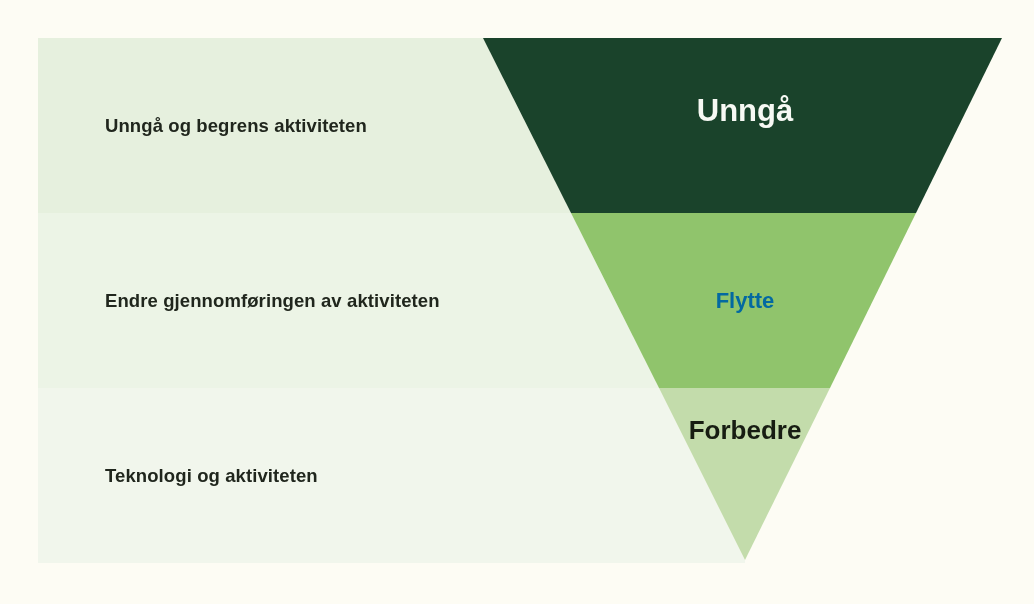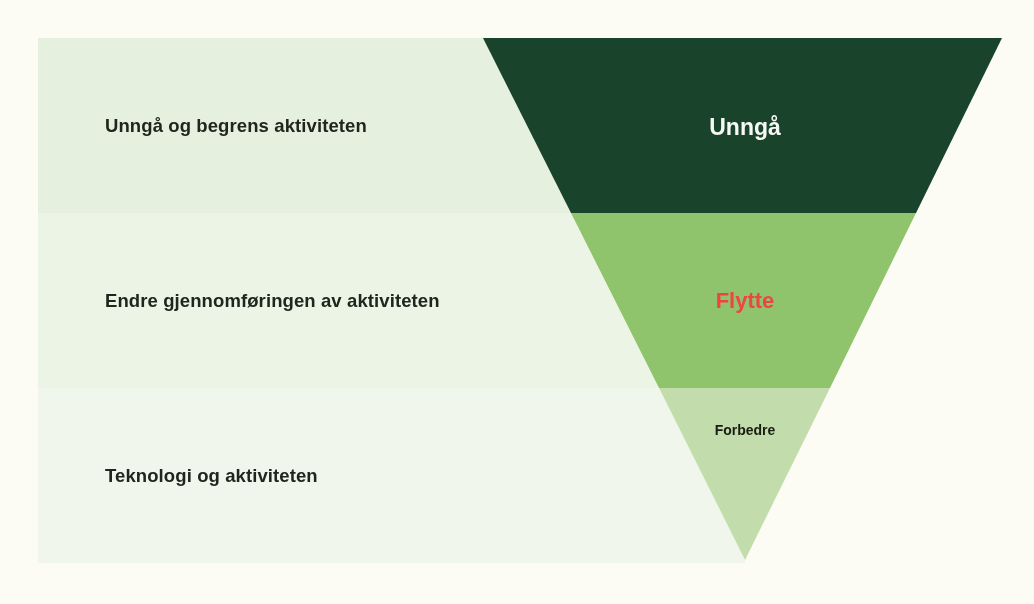--- a/index.html
+++ b/index.html
@@ -41,37 +41,37 @@
     position: absolute;
     left: 645px;
     width: 200px;
     display: flex;
     align-items: center;
     justify-content: center;
     font-weight: 600;
     white-space: nowrap;
   }
   .stage-top {
-    top: 38px;
+    top: 22px;
     height: 178px;
     color: #f7f9f4;
-    font-size: 23px;
+    font-size: 31px;
   }
   .stage-mid {
     top: 213px;
     height: 175px;
-    color: #ef4444;
+    color: #0369a1;
     font-size: 22px;
     font-weight: 700;
   }
   .stage-bottom {
     top: 388px;
     height: 84px;
     color: #171d12;
-    font-size: 14px;
+    font-size: 26px;
     font-weight: 700;
   }
 </style>
 </head>
 <body>
 
 <div class="canvas">
 
   <svg class="diagram-svg" viewBox="0 0 1034 604" xmlns="http://www.w3.org/2000/svg">
 

